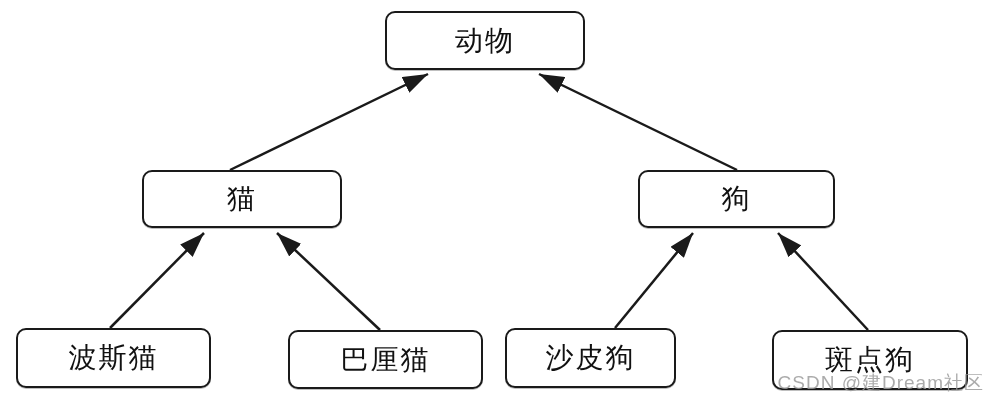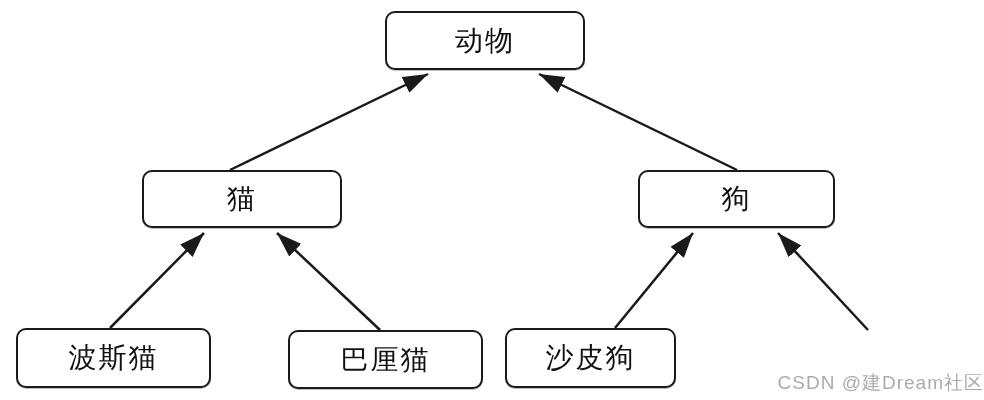--- a/index.html
+++ b/index.html
@@ -80,16 +80,17 @@
   <div class="node node-cat">猫</div>
 
   <div class="node node-dog">狗</div>
 
   <div class="node node-persian">波斯猫</div>
 
   <div class="node node-balinese">巴厘猫</div>
 
   <div class="node node-sharpei">沙皮狗</div>
 
+  <div class="node node-dalmatian">斑点狗</div>
 
   <div class="watermark">CSDN @建Dream社区</div>
 
 </div>
 
 </body></html>

